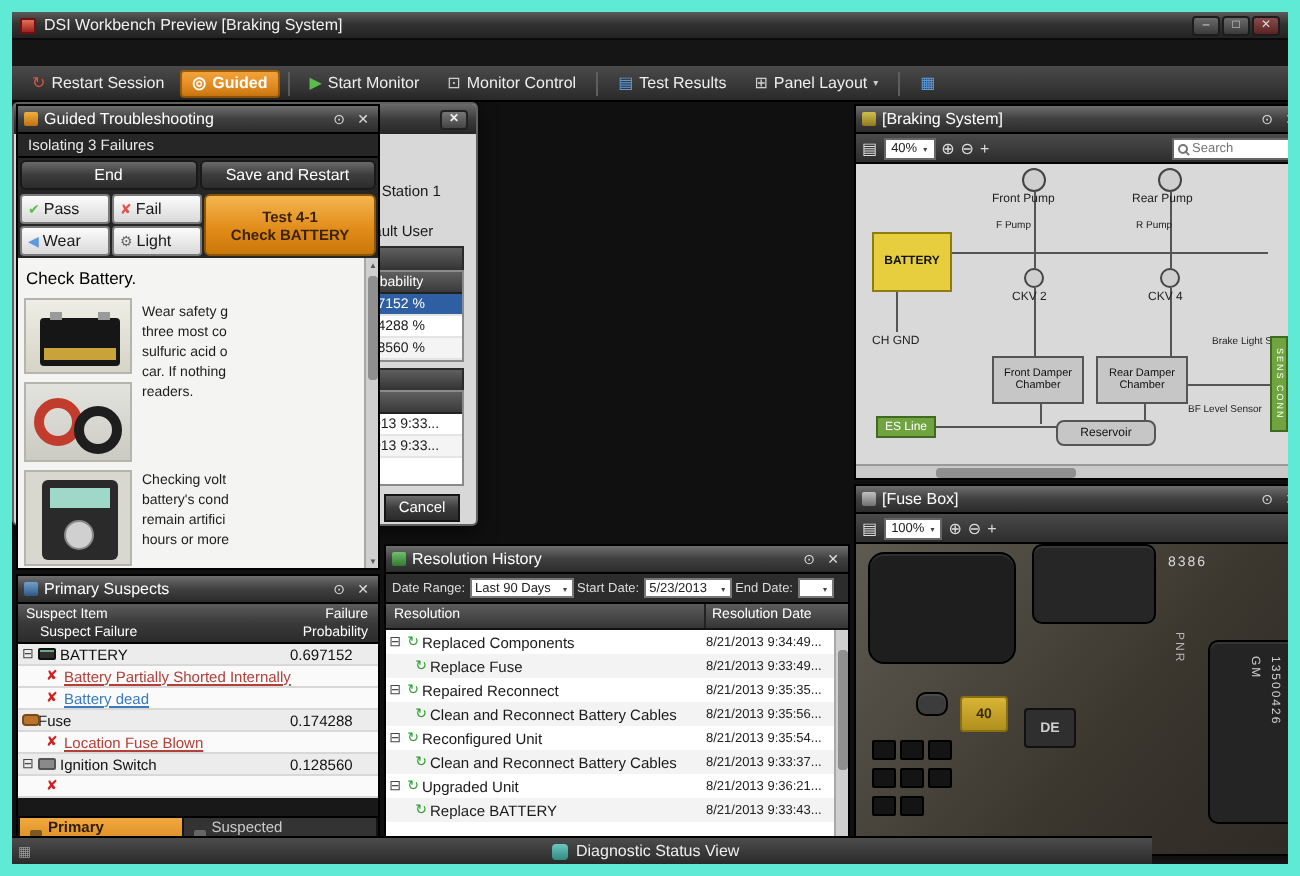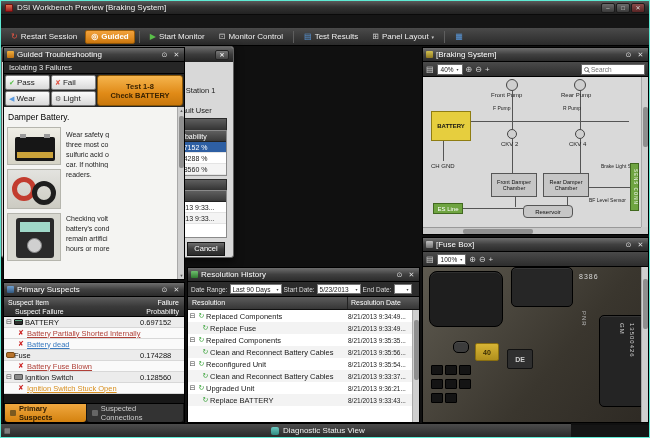--- a/index.html
+++ b/index.html
@@ -1,17 +1,17 @@
 <!DOCTYPE html>
 <html><head>
 <meta charset="utf-8">
 <style>
 *{margin:0;padding:0;box-sizing:border-box}
 body{background:#000;font-family:"Liberation Sans",sans-serif}
-.app{position:relative;width:650px;height:438px;background:#151515;overflow:hidden;color:#e6e6e6;font-size:8px;border:1px solid #5eead4}
+.app{position:relative;width:650px;height:438px;background:#151515;overflow:hidden;color:#e6e6e6;font-size:8px;border:6px solid #5eead4}
 
 .titlebar{position:absolute;top:0;left:0;right:0;height:14px;background:linear-gradient(#5b5b5b,#333 45%,#222);display:flex;align-items:center;gap:4px;padding:0 4px;border-bottom:1px solid #0a0a0a}
 .app-icon{width:8px;height:8px;background:linear-gradient(#e07050,#a02020);border:1px solid #701010;border-radius:1px;flex:0 0 8px}
 .title-text{font-size:8px;color:#f2f2f2;flex:1;white-space:nowrap;overflow:hidden}
 .win-btns{display:flex;gap:1px}
 .win-btn{width:14px;height:10px;background:linear-gradient(#6a6a6a,#3a3a3a);border:1px solid #1c1c1c;border-radius:2px;color:#ddd;font-size:6px;line-height:8px;text-align:center}
 .win-btn.close{background:linear-gradient(#8a4a4a,#5a2424)}
 .menubar{position:absolute;top:14px;left:0;right:0;height:13px;background:#2d2d2d;border-bottom:1px solid #0a0a0a;display:flex;align-items:center;padding:0 3px}
 .menu-item{padding:0 6px;color:#ddd;font-size:8px;line-height:13px}
 .toolbar{position:absolute;top:27px;left:0;right:0;height:18px;background:linear-gradient(#4a4a4a,#2a2a2a);border-bottom:1px solid #000;display:flex;align-items:center;gap:2px;padding:0 4px}
@@ -215,44 +215,48 @@
   <div class="main">
 
     <div class="panel" id="guided">
       <div class="phead">
         <span class="pico g"></span>
         <span class="pt">Guided Troubleshooting</span>
         <span class="hico">⊙</span>
         <span class="hico">✕</span>
       </div>
       <div class="isolating">Isolating 3 Failures</div>
+      <div class="endrow">
+        <span class="dkbtn">End</span>
+        <span class="dkbtn">Save and Restart</span>
+      </div>
       <div class="actions">
         <span class="abtn">
           <span class="aico green">✔</span>
           <span>Pass</span>
         </span>
         <span class="abtn">
           <span class="aico red">✘</span>
           <span>Fail</span>
         </span>
         <span class="testbtn">
-          <span>Test 1-8</span>
+          <span>Test 4-1</span>
           <span>Check BATTERY</span>
         </span>
         <span class="abtn">
           <span class="aico blue">◀</span>
           <span>Wear</span>
         </span>
         <span class="abtn">
           <span class="aico grayico" style="color:#666">⚙</span>
           <span>Light</span>
         </span>
       </div>
       <div class="gt-content">
-        <div class="gt-head">Damper Battery.</div>
+        <div class="gt-head">Check Battery.</div>
         <div class="gt-img img-battery">
           <div class="bb"></div>
             <div class="t1"></div>
             <div class="t2"></div>
             <div class="stripe"></div>
         </div>
         <div class="gt-img img-cables">
           <div class="r"></div>
             <div class="b"></div>
         </div>
@@ -311,31 +315,30 @@
           <span class="lbl link c-blue">Battery dead</span>
         </div>
         <div class="ps-row">
           <span class="exp">⊟</span>
           <span class="sico fuse"></span>
           <span class="lbl">Fuse</span>
           <span class="prob">0.174288</span>
         </div>
         <div class="ps-row child">
           <span class="failx">✘</span>
-          <span class="lbl link c-red">Battery Fuse Blown</span>
+          <span class="lbl link c-red">Location Fuse Blown</span>
         </div>
         <div class="ps-row">
           <span class="exp">⊟</span>
           <span class="sico switch"></span>
           <span class="lbl">Ignition Switch</span>
           <span class="prob">0.128560</span>
         </div>
         <div class="ps-row child">
           <span class="failx">✘</span>
-          <span class="lbl link c-orange">Ignition Switch Stuck Open</span>
         </div>
       </div>
       <div class="tabs">
         <span class="tab active">
           <span class="tabico"></span>
           <span>Primary Suspects</span>
         </span>
         <span class="tab inactive">
           <span class="tabico"></span>
           <span>Suspected Connections</span>
@@ -463,21 +466,21 @@
           <span class="h-date">8/21/2013 9:34:49...</span>
         </div>
         <div class="h-row child alt">
           <span class="rec">↻</span>
           <span class="h-lbl">Replace Fuse</span>
           <span class="h-date">8/21/2013 9:33:49...</span>
         </div>
         <div class="h-row">
           <span class="exp">⊟</span>
           <span class="rec">↻</span>
-          <span class="h-lbl">Repaired Components</span>
+          <span class="h-lbl">Repaired Reconnect</span>
           <span class="h-date">8/21/2013 9:35:35...</span>
         </div>
         <div class="h-row child alt">
           <span class="rec">↻</span>
           <span class="h-lbl">Clean and Reconnect Battery Cables</span>
           <span class="h-date">8/21/2013 9:35:56...</span>
         </div>
         <div class="h-row">
           <span class="exp">⊟</span>
           <span class="rec">↻</span>

